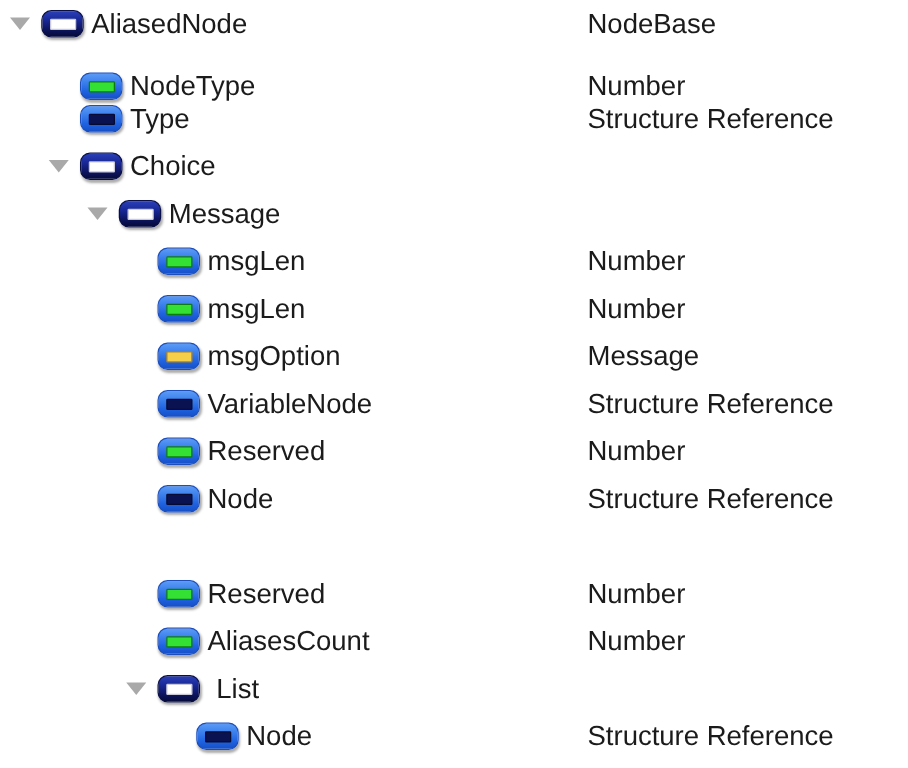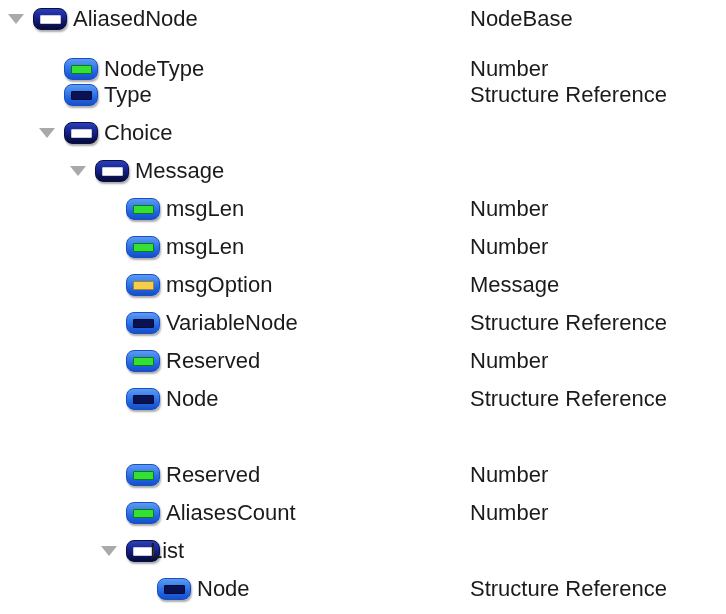--- a/index.html
+++ b/index.html
@@ -219,21 +219,21 @@
       <span class="label" style="left: 166px;">AliasesCount</span>
       <span class="typetext" style="left: 470px;">Number</span>
     </div>
     <div class="row" style="top: 532px;">
       <div class="twisty" style="left: 99px;">
         <span class="tri"></span>
       </div>
       <div class="icon container" style="left: 126px;">
         <span class="bar "></span>
       </div>
-      <span class="label" style="left: 150px;">List</span>
+      <span class="label" style="left: 173px;">List</span>
     </div>
     <div class="row" style="top: 570px;">
       <div class="icon leaf" style="left: 157px;">
         <span class="bar navy"></span>
       </div>
       <span class="label" style="left: 197px;">Node</span>
       <span class="typetext" style="left: 470px;">Structure Reference</span>
     </div>
     <div class="row" style="top: 608px;"></div>
   </div>

